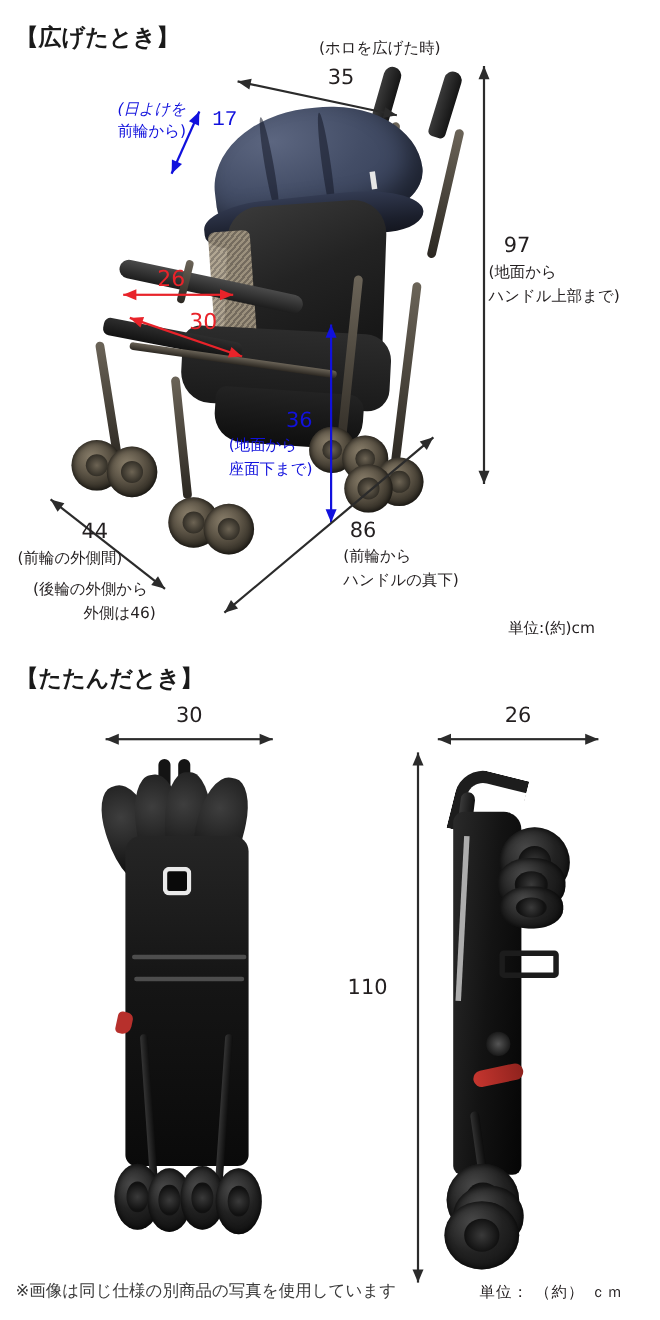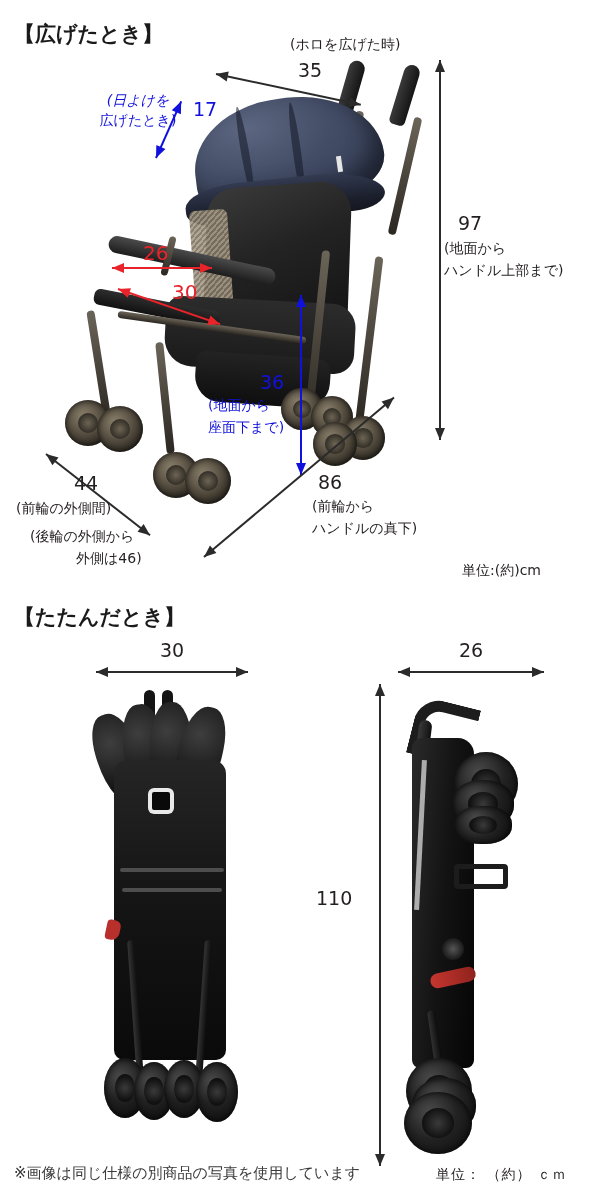--- a/index.html
+++ b/index.html
@@ -257,23 +257,23 @@
     <div class="wheel" style="left:266px;top:336px;width:42px;height:42px;"></div>
     <div class="wheel" style="left:296px;top:356px;width:44px;height:44px;"></div>
     <div class="wheel" style="left:268px;top:362px;width:44px;height:44px;"></div>
   </div>
 
   <div class="arrow blue thin" style="left:156px;top:152px;width:62px;height:12px;transform:rotate(-66deg);">
     <div class="shaft" style="width:62px;"></div>
     <div class="head start"></div>
     <div class="head end"></div>
   </div>
-  <div class="lbl blue num" style="left:193px;top:99px;">17</div>
+  <div class="lbl blue num" style="left:193px;top:99px;font-family:Liberation Mono, monospace;">17</div>
   <div class="lbl blue sub center" style="left:88px;top:92px;width:100px;font-style:italic;">(日よけを</div>
-  <div class="lbl blue sub center" style="left:88px;top:112px;width:100px;">広げたとき)</div>
+  <div class="lbl blue sub center" style="left:88px;top:112px;width:100px;">前輪から)</div>
 
   <div class="arrow thin" style="left:216px;top:68px;width:148px;height:12px;transform:rotate(12deg);">
     <div class="shaft" style="width:148px;"></div>
     <div class="head start"></div>
     <div class="head end"></div>
   </div>
   <div class="lbl black num" style="left:298px;top:60px;">35</div>
   <div class="lbl black sub" style="left:290px;top:36px;">(ホロを広げた時)</div>
 
   <div class="arrow thin" style="left:434px;top:60px;width:380px;height:12px;transform:rotate(90deg);transform-origin:6px 6px;">

